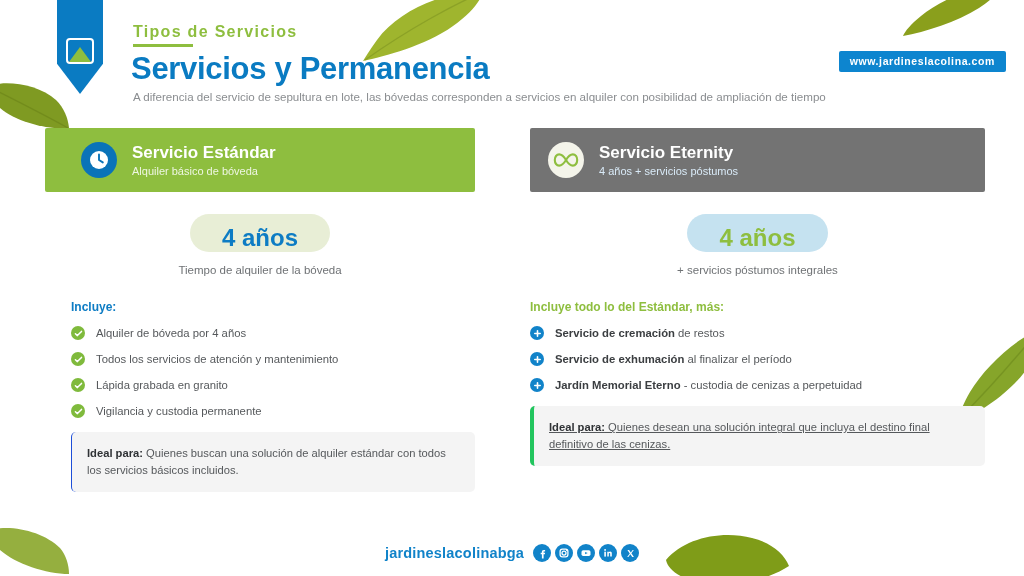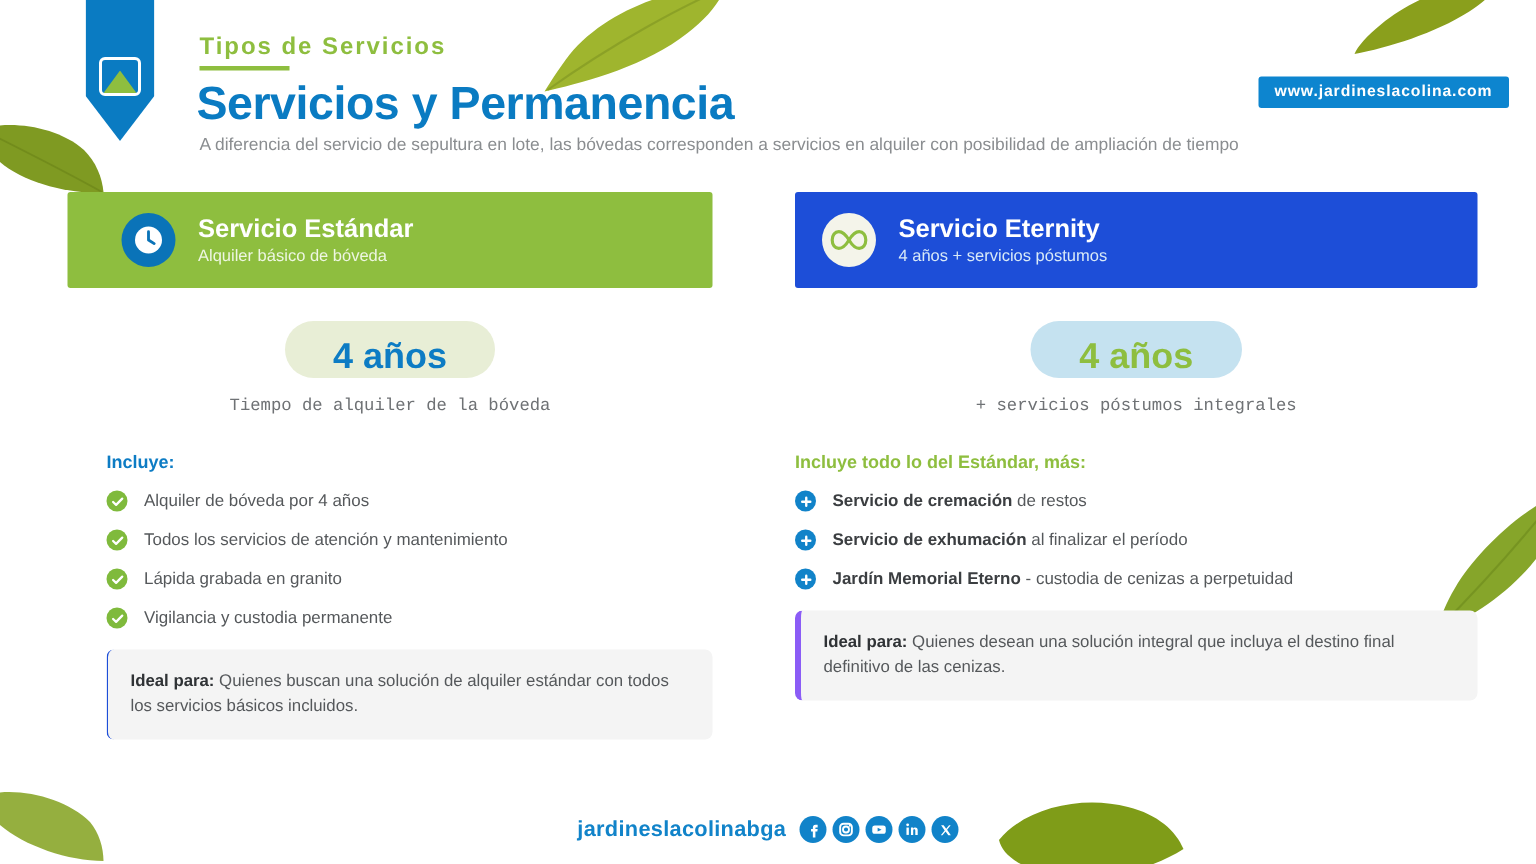--- a/index.html
+++ b/index.html
@@ -108,21 +108,21 @@
 
   .card-header {
     height: 64px;
     display: flex;
     align-items: center;
     padding-left: 18px;
     gap: 15px;
     border-radius: 2px;
   }
   .card-header.green { background: #8ebe3f; padding-left: 36px; }
-  .card-header.blue  { background: #1d4ed8; }
+  .card-header.blue  { background: #737373; }
 
   .badge-circle {
     width: 36px; height: 36px;
     border-radius: 50%;
     display: flex;
     align-items: center;
     justify-content: center;
     flex: none;
   }
   .badge-circle.blue  { background: #0a73b8; }
@@ -153,21 +153,20 @@
     font-size: 24px;
     font-weight: bold;
   }
   .pill.greenbg { background: #e8eed6; color: #0d7cc4; }
   .pill.bluebg  { background: #c5e2f0; color: #8ebe3f; }
 
   .pill-caption {
     margin-top: 12px;
     font-size: 11.5px;
     color: #6f7275;
-    font-family: Liberation Mono, monospace;
   }
 
   
   .list-heading {
     margin-top: 24px;
     font-size: 12px;
     font-weight: bold;
   }
   .list-heading.blue  { color: #0d7cc4; padding-left: 26px; }
   .list-heading.green { color: #8ebe3f; }
@@ -203,21 +202,21 @@
   .note {
     margin-top: 14px;
     background: #f4f4f4;
     border-radius: 5px;
     padding: 13px 16px 14px 15px;
     font-size: 11.2px;
     color: #55585b;
     line-height: 1.45;
   }
   .note.blue  { border-left: 1px solid #1d4ed8; }
-  .note.green { border-left: 4px solid #8b5cf6; }
+  .note.green { border-left: 4px solid #22c55e; text-decoration: underline; }
   .note .lead { color: #2f3235; }
   .note-left  { margin-left: 26px; width: 404px; }
   .note-right { width: 455px; }
 
   
   .footer {
     position: absolute;
     left: 0; bottom: 14px;
     width: 1024px;
     display: flex;

